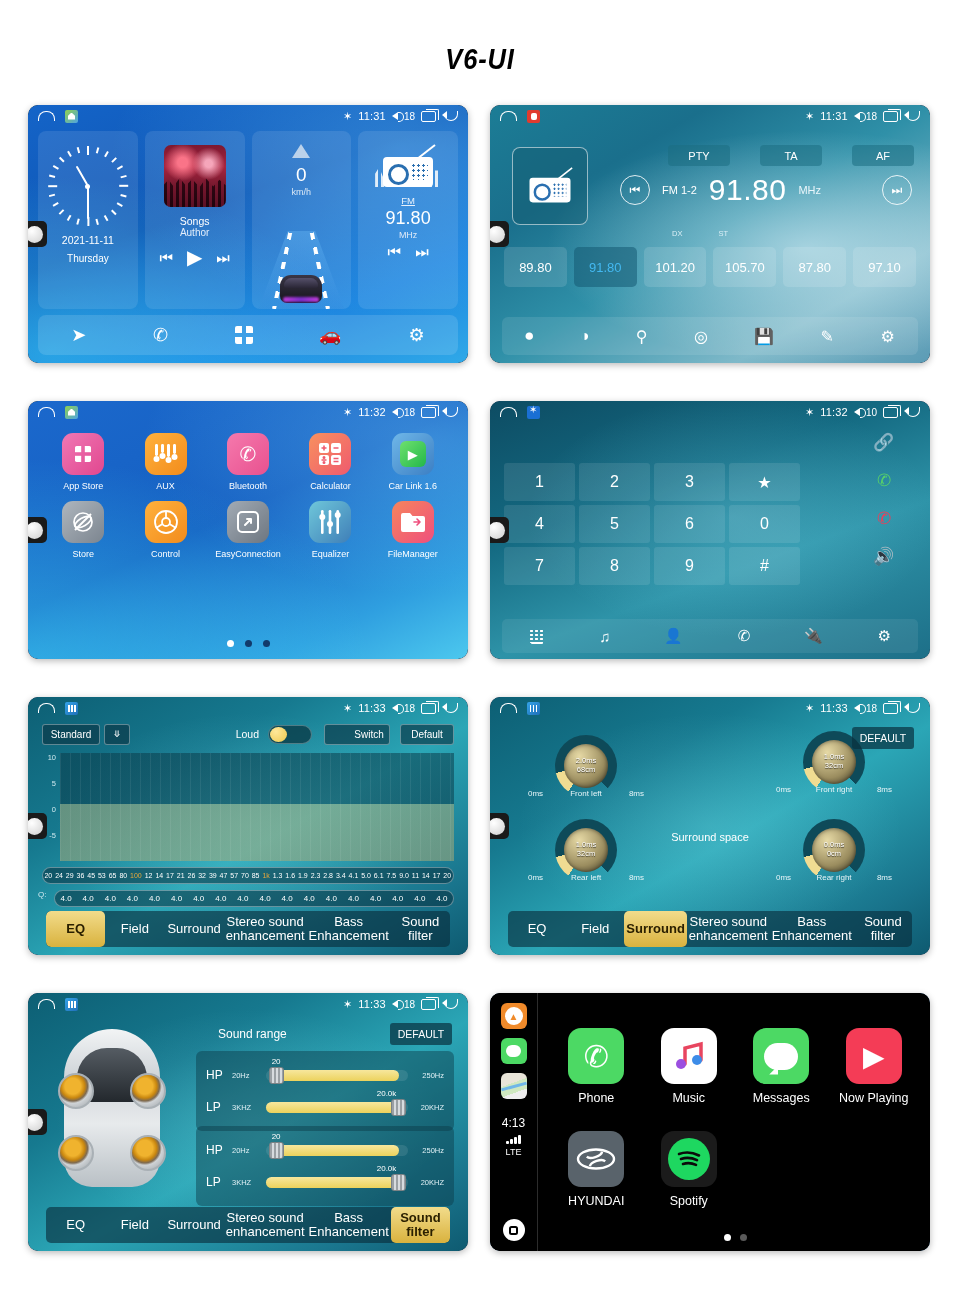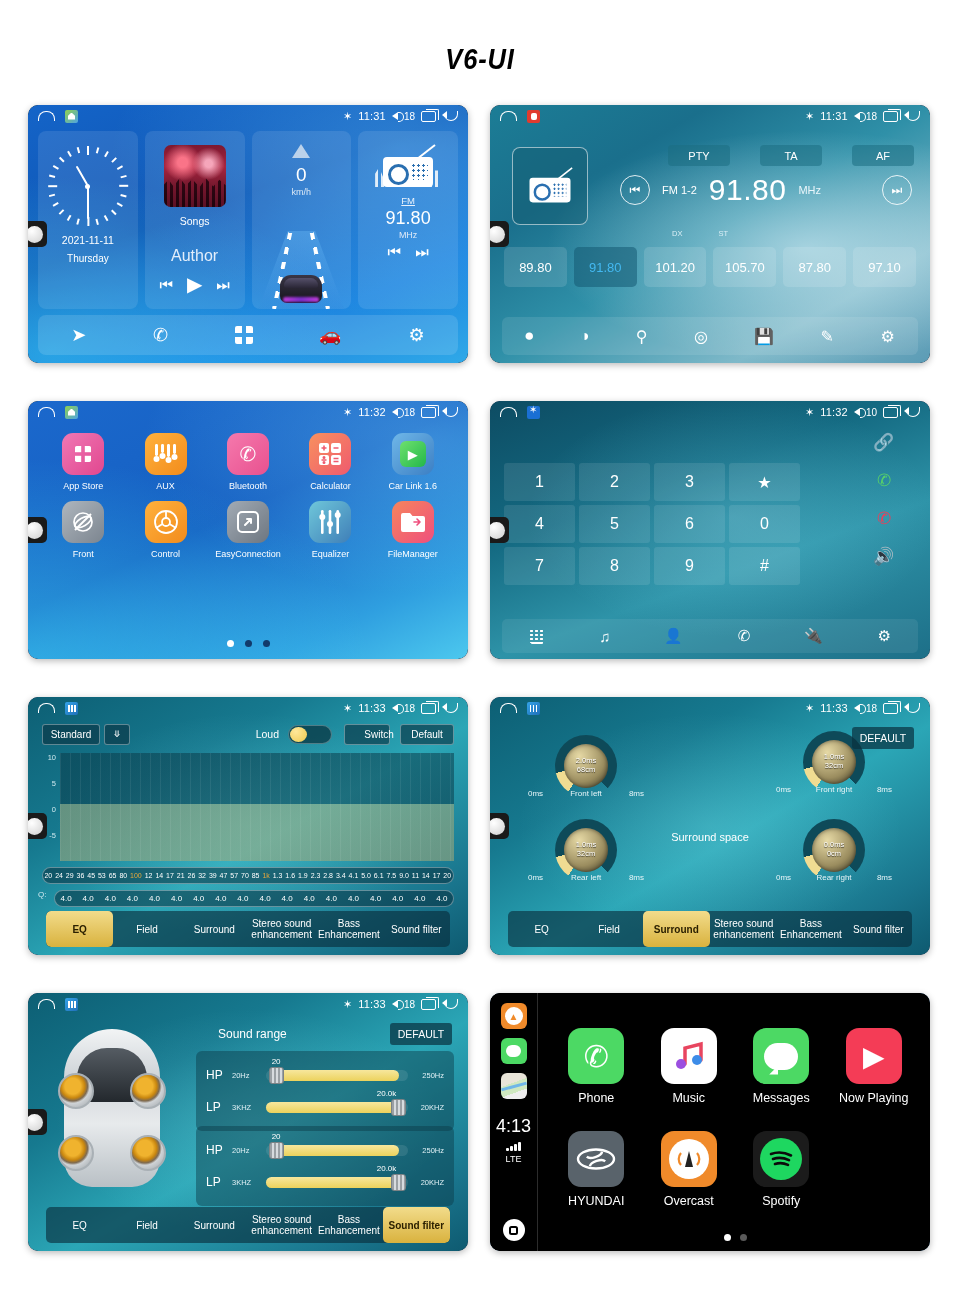--- a/index.html
+++ b/index.html
@@ -182,21 +182,21 @@
       radial-gradient(circle at 72% 30%, rgba(255,180,200,0.9) 0 6%, transparent 26%),
       linear-gradient(180deg,#7d1830 0%, #a8243f 35%, #3d0d1c 100%);
       position: relative; overflow: hidden;
   }
   .albumart:after {
     content:""; position:absolute; left:0; right:0; bottom:0; height:55%;
     background: repeating-linear-gradient(90deg, rgba(20,0,8,0.75) 0 3px, rgba(120,20,45,0.5) 3px 6px);
     clip-path: polygon(0 35%, 8% 20%, 16% 40%, 26% 15%, 36% 38%, 46% 18%, 58% 42%, 68% 16%, 80% 40%, 90% 20%, 100% 36%, 100% 100%, 0 100%);
   }
   .song-t { color:#fff; font-size:10.5px; margin-top:8px; }
-  .song-a { color:#e3eefb; font-size:16px; margin-top:20px; }
+  .song-a { color:#e3eefb; font-size:10px; margin-top:0; }
   .mctl { display:flex; gap:14px; align-items:center; margin-top:9px; }
   .mbtn { color:#fff; font-size:15px; line-height:1; }
   .mbtn.play { font-size:20px; }
   .nav-arrow {
     width:0;height:0;margin-top:13px;
     border-left:9px solid transparent;border-right:9px solid transparent;
     border-bottom:14px solid rgba(210,225,240,0.85);
   }
   .speedval { color:#fff; font-size:19px; margin-top:6px; font-weight:300;}
   .speedunit { color:#dbe8f6; font-size:9px; margin-top:1px; }
@@ -424,21 +424,21 @@
   .loud-lb { color:#fff; font-size:10.5px; margin-left: auto; }
   .toggle {
     width:44px; height:19px; border-radius:10px; margin-left:9px;
     background: rgba(10,60,72,0.8); border:1px solid rgba(255,255,255,0.28);
     position:relative;
   }
   .toggle i {
     position:absolute; left:1px; top:1px; width:17px;height:15px;border-radius:50%;
     background: radial-gradient(circle at 35% 30%, #ffe89a, #edc94f);
   }
-  .pill.sw { width:46px; margin-left:12px;padding-left:24px; }
+  .pill.sw { width:66px; margin-left:12px;padding-left:24px; }
   .pill.df { width:54px; margin-left:10px; }
   .eq-graph {
     position:absolute; top:56px; left:32px; right:14px; height:108px;
     background: linear-gradient(180deg, rgba(10,60,74,0.55) 0 47%, rgba(165,170,120,0.55) 47% 100%);
     z-index:2;
   }
   .eq-graph:after {
     content:""; position:absolute; inset:0;
     background: repeating-linear-gradient(90deg, rgba(255,255,255,0.07) 0 1px, transparent 1px 10px);
   }
@@ -458,21 +458,21 @@
   .eq-qbar { top:193px; left:26px; font-size:8px; }
   .eq-freqbar span.hl { color:#e8a93a; }
   .q-label { position:absolute; left:10px; top:193px; color:#cfe9ef; font-size:8px; z-index:4;}
   .eq-tabs {
     position:absolute; left:18px; right:18px; bottom:8px; height:36px;
     background: rgba(8,44,58,0.62); border-radius:5px;
     display:flex; z-index:5; overflow:hidden;
   }
   .eq-tab {
     flex:1; display:flex; align-items:center; justify-content:center;
-    color:#fff; font-size:10px; text-align:center; line-height:1.1; padding:16px 2px;
+    color:#fff; font-size:13px; text-align:center; line-height:1.1; padding:16px 2px;
   }
   .eq-tab.active {
     background: linear-gradient(180deg,#f2dc8b,#d9b23e);
     color:#2b2000; border-radius:5px; font-weight:bold;
   }
   
   .knobs { position:absolute; top:30px; left:22px; right:22px; height:170px; z-index:3; }
   .knobcell { position:absolute; width:120px; height:78px; }
   .knobcell.fl { left:14px; top:8px; }
   .knobcell.fr { right:14px; top:4px; }
@@ -561,21 +561,21 @@
 
   
   .s-cp { background:#000; }
   .cp-side {
     position:absolute; left:0; top:0; bottom:0; width:48px;
     background:#000; border-right:1px solid #2c2c2c;
     display:flex; flex-direction:column; align-items:center; padding-top:10px;
     z-index:3;
   }
   .cp-side-ic { width:26px;height:26px;border-radius:6px;margin-bottom:9px; position:relative; overflow:hidden;}
-  .cp-time { color:#fff; font-size:18px; margin-top:8px; }
+  .cp-time { color:#fff; font-size:12px; margin-top:8px; }
   .cp-bars { display:flex; align-items:flex-end; gap:1.5px; height:10px; margin-top:4px; }
   .cp-bars i { width:2.5px; background:#fff; border-radius:1px; }
   .cp-lte { color:#fff; font-size:9px; margin-top:3px; }
   .cp-home {
     width:22px;height:22px;border-radius:50%;background:#fff; margin-top:auto; margin-bottom:10px;
     display:flex;align-items:center;justify-content:center;
   }
   .cp-home i { width:9px;height:9px;border:2px solid #000;border-radius:2.5px; display:block;}
   .cp-grid {
     position:absolute; left:60px; right:10px; top:22px; bottom:30px;
@@ -845,21 +845,21 @@
         </div>
 
         <div class="app">
           <div class="app-ic" style="background:linear-gradient(135deg,#aeb6be,#7c858f)">
             <svg width="24" height="24" viewBox="0 0 24 24" fill="none" stroke="#fff" stroke-width="1.7">
               <circle cx="12" cy="12" r="9"></circle>
                 <ellipse cx="12" cy="12" rx="9" ry="4" transform="rotate(-30 12 12)"></ellipse>
               <line x1="4" y1="20" x2="20" y2="4" stroke-width="2"></line>
               </svg>
           </div>
-          <div class="app-lb">Front</div>
+          <div class="app-lb">Store</div>
         </div>
         <div class="app">
           <div class="app-ic" style="background:linear-gradient(135deg,#ffb13d,#f28c1c)">
             <svg width="26" height="26" viewBox="0 0 26 26" fill="none" stroke="#fff" stroke-width="1.8">
               <circle cx="13" cy="13" r="11"></circle>
                 <circle cx="13" cy="13" r="4"></circle>
               <line x1="13" y1="9" x2="13" y2="2"></line>
                 <line x1="9.5" y1="15" x2="3" y2="19"></line>
                 <line x1="16.5" y1="15" x2="23" y2="19"></line>
               </svg>
@@ -1310,31 +1310,20 @@
         <div class="cp-app">
           <div class="cp-ic" style="background:#59636b;">
             <svg width="40" height="24" viewBox="0 0 40 24">
               <ellipse cx="20" cy="12" rx="18" ry="9.5" fill="none" stroke="#fff" stroke-width="2.4"></ellipse>
               <path d="M12 7c2 4 14 4 16 0M12 17c2-4 14-4 16 0" fill="none" stroke="#fff" stroke-width="2.4" transform="rotate(-18 20 12)"></path>
               </svg>
           </div>
           <div class="cp-lb">HYUNDAI</div>
         </div>
         <div class="cp-app">
-          <div class="cp-ic" style="background:#f08a2a;">
-            <span style="width:40px;height:40px;border-radius:50%;background:#fff;display:flex;align-items:center;justify-content:center;">
-              <svg width="26" height="26" viewBox="0 0 26 26">
-                <polygon points="13,5 17,21 9,21" fill="#222"></polygon>
-                <path d="M5 7a9 9 0 000 12M21 7a9 9 0 010 12" fill="none" stroke="#f08a2a" stroke-width="2.2"></path>
-                </svg>
-            </span>
-          </div>
-          <div class="cp-lb">Overcast</div>
-        </div>
-        <div class="cp-app">
           <div class="cp-ic" style="background:#1b1b1b;">
             <span style="width:42px;height:42px;border-radius:50%;background:#1ed760;display:flex;align-items:center;justify-content:center;">
               <svg width="28" height="22" viewBox="0 0 28 22" fill="none" stroke="#0b0b0b" stroke-width="2.6" stroke-linecap="round">
                 <path d="M4 6c7-2.5 14-1.5 20 1.5"></path>
                   <path d="M6 11c6-2 11-1.2 16 1.2"></path>
                   <path d="M8 16c5-1.6 9-1 13 .9"></path>
                 </svg>
             </span>
           </div>
           <div class="cp-lb">Spotify</div>

